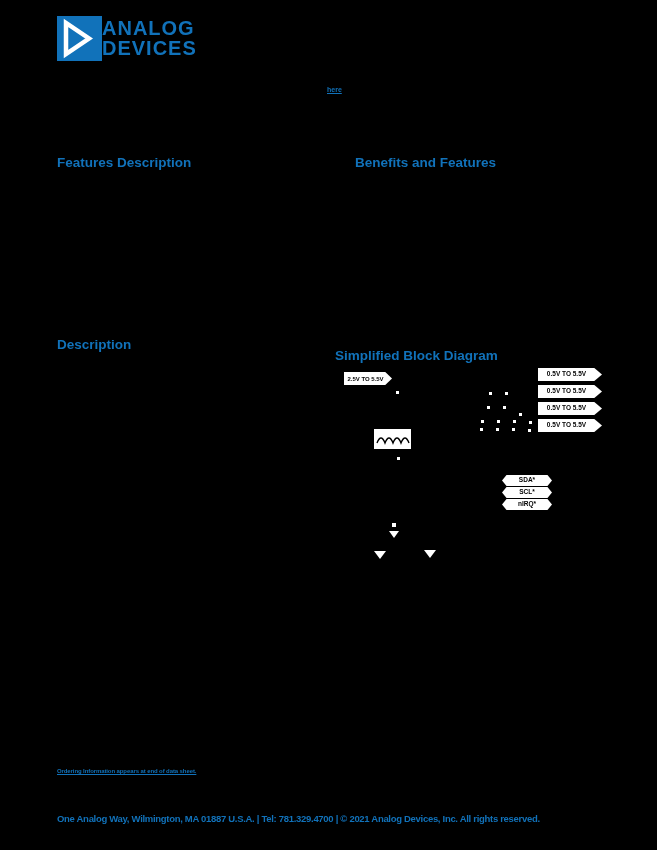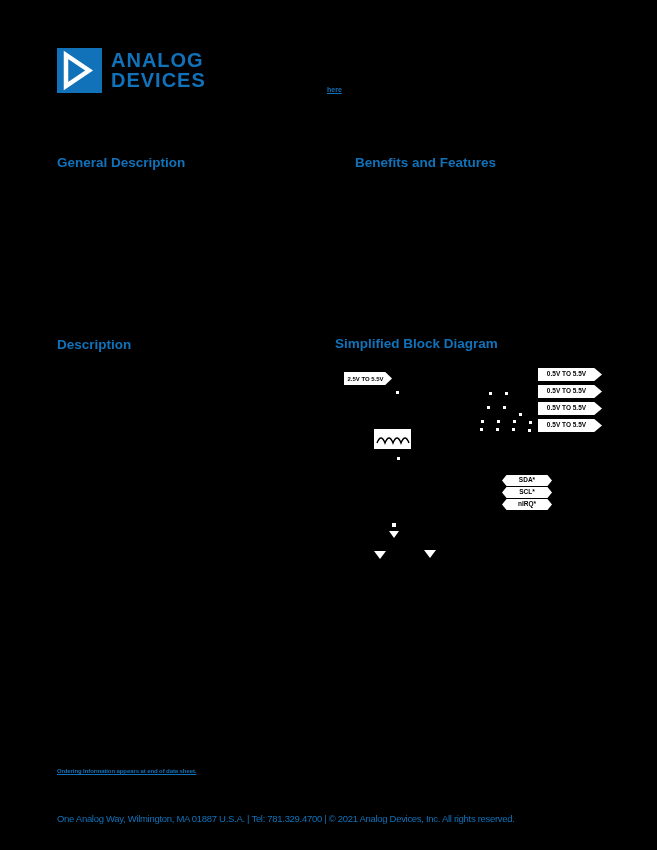--- a/index.html
+++ b/index.html
@@ -4,38 +4,38 @@
 <style>
   :root { --accent: #1172BA; --page-bg: #000000; }
   * { box-sizing: border-box; }
   html, body { margin: 0; padding: 0; background: #000; }
   body { font-family: "Liberation Sans", sans-serif; }
   #page {
     position: relative; width: 657px; height: 850px;
     background: var(--page-bg); overflow: hidden;
   }
   
-  .logo { position: absolute; left: 57px; top: 48px; display: flex; gap: 9px; }
+  .logo { position: absolute; left: 57px; top: 16px; display: flex; }
   .logo-mark { width: 45px; height: 45px; display: block; }
   .logo-text {
     color: var(--accent); font-weight: bold; font-size: 20px;
     line-height: 19.5px; letter-spacing: 1px; margin-top: 3px;
   }
   
   .here-link {
     position: absolute; left: 327px; top: 86px; font-size: 7px;
     color: var(--accent); text-decoration: underline; font-weight: bold; cursor: pointer;
   }
   
   .h { position: absolute; color: var(--accent); font-weight: bold;
        font-size: 13.5px; white-space: nowrap; }
   .h-general { left: 57px; top: 155px; }
   .h-benefits { left: 355px; top: 155px; }
   .h-applications { left: 57px; top: 337px; }
-  .h-diagram { left: 335px; top: 336px; }
+  .h-diagram { left: 335px; top: 348px; }
   
   .diagram { position: absolute; left: 335px; top: 365px; width: 285px; height: 200px; }
   .flag {
     position: absolute; background: #fff; color: #000; font-weight: bold;
     display: flex; align-items: center; justify-content: center;
     white-space: nowrap; line-height: 1;
   }
   .flag-src {
     left: 9px; top: 7px; width: 48px; height: 13px; font-size: 6px;
     clip-path: polygon(0 0, 86% 0, 100% 50%, 86% 100%, 0 100%);
@@ -65,21 +65,21 @@
   .dot { position: absolute; width: 3px; height: 3px; background: #fff; }
   .dot.big { width: 4px; height: 4px; }
   
   .ordering {
     position: absolute; left: 57px; top: 768px; font-size: 6px;
     color: var(--accent); text-decoration: underline; font-weight: bold;
     letter-spacing: -0.1px; cursor: pointer; white-space: nowrap;
   }
   .address {
     position: absolute; left: 57px; top: 813px; font-size: 9.5px;
-    color: var(--accent); white-space: nowrap; font-weight: normal;
+    color: var(--accent); white-space: nowrap; font-weight: bold;
     letter-spacing: -0.3px;
   }
 </style>
 </head>
 <body>
 
 <div id="page">
 
   <div class="logo">
     <svg class="logo-mark" viewBox="0 0 45 45" xmlns="http://www.w3.org/2000/svg">
@@ -87,21 +87,21 @@
       <polygon points="9,7 9,38 32,22.5" fill="none" stroke="#ffffff" stroke-width="4.5"></polygon>
     </svg>
     <div class="logo-text">
       <div>ANALOG</div>
       <div>DEVICES</div>
     </div>
   </div>
 
   <a class="here-link">here</a>
 
-  <div class="h h-general">General Description</div>
+  <div class="h h-general">Features Description</div>
   <div class="h h-benefits">Benefits and Features</div>
   <div class="h h-applications">Description</div>
   <div class="h h-diagram">Simplified Block Diagram</div>
 
   <div class="diagram">
 
     <div class="flag flag-src">2.5V TO 5.5V</div>
 
     <div class="flag flag-out o1">0.5V TO 5.5V</div>
     <div class="flag flag-out o2">0.5V TO 5.5V</div>

